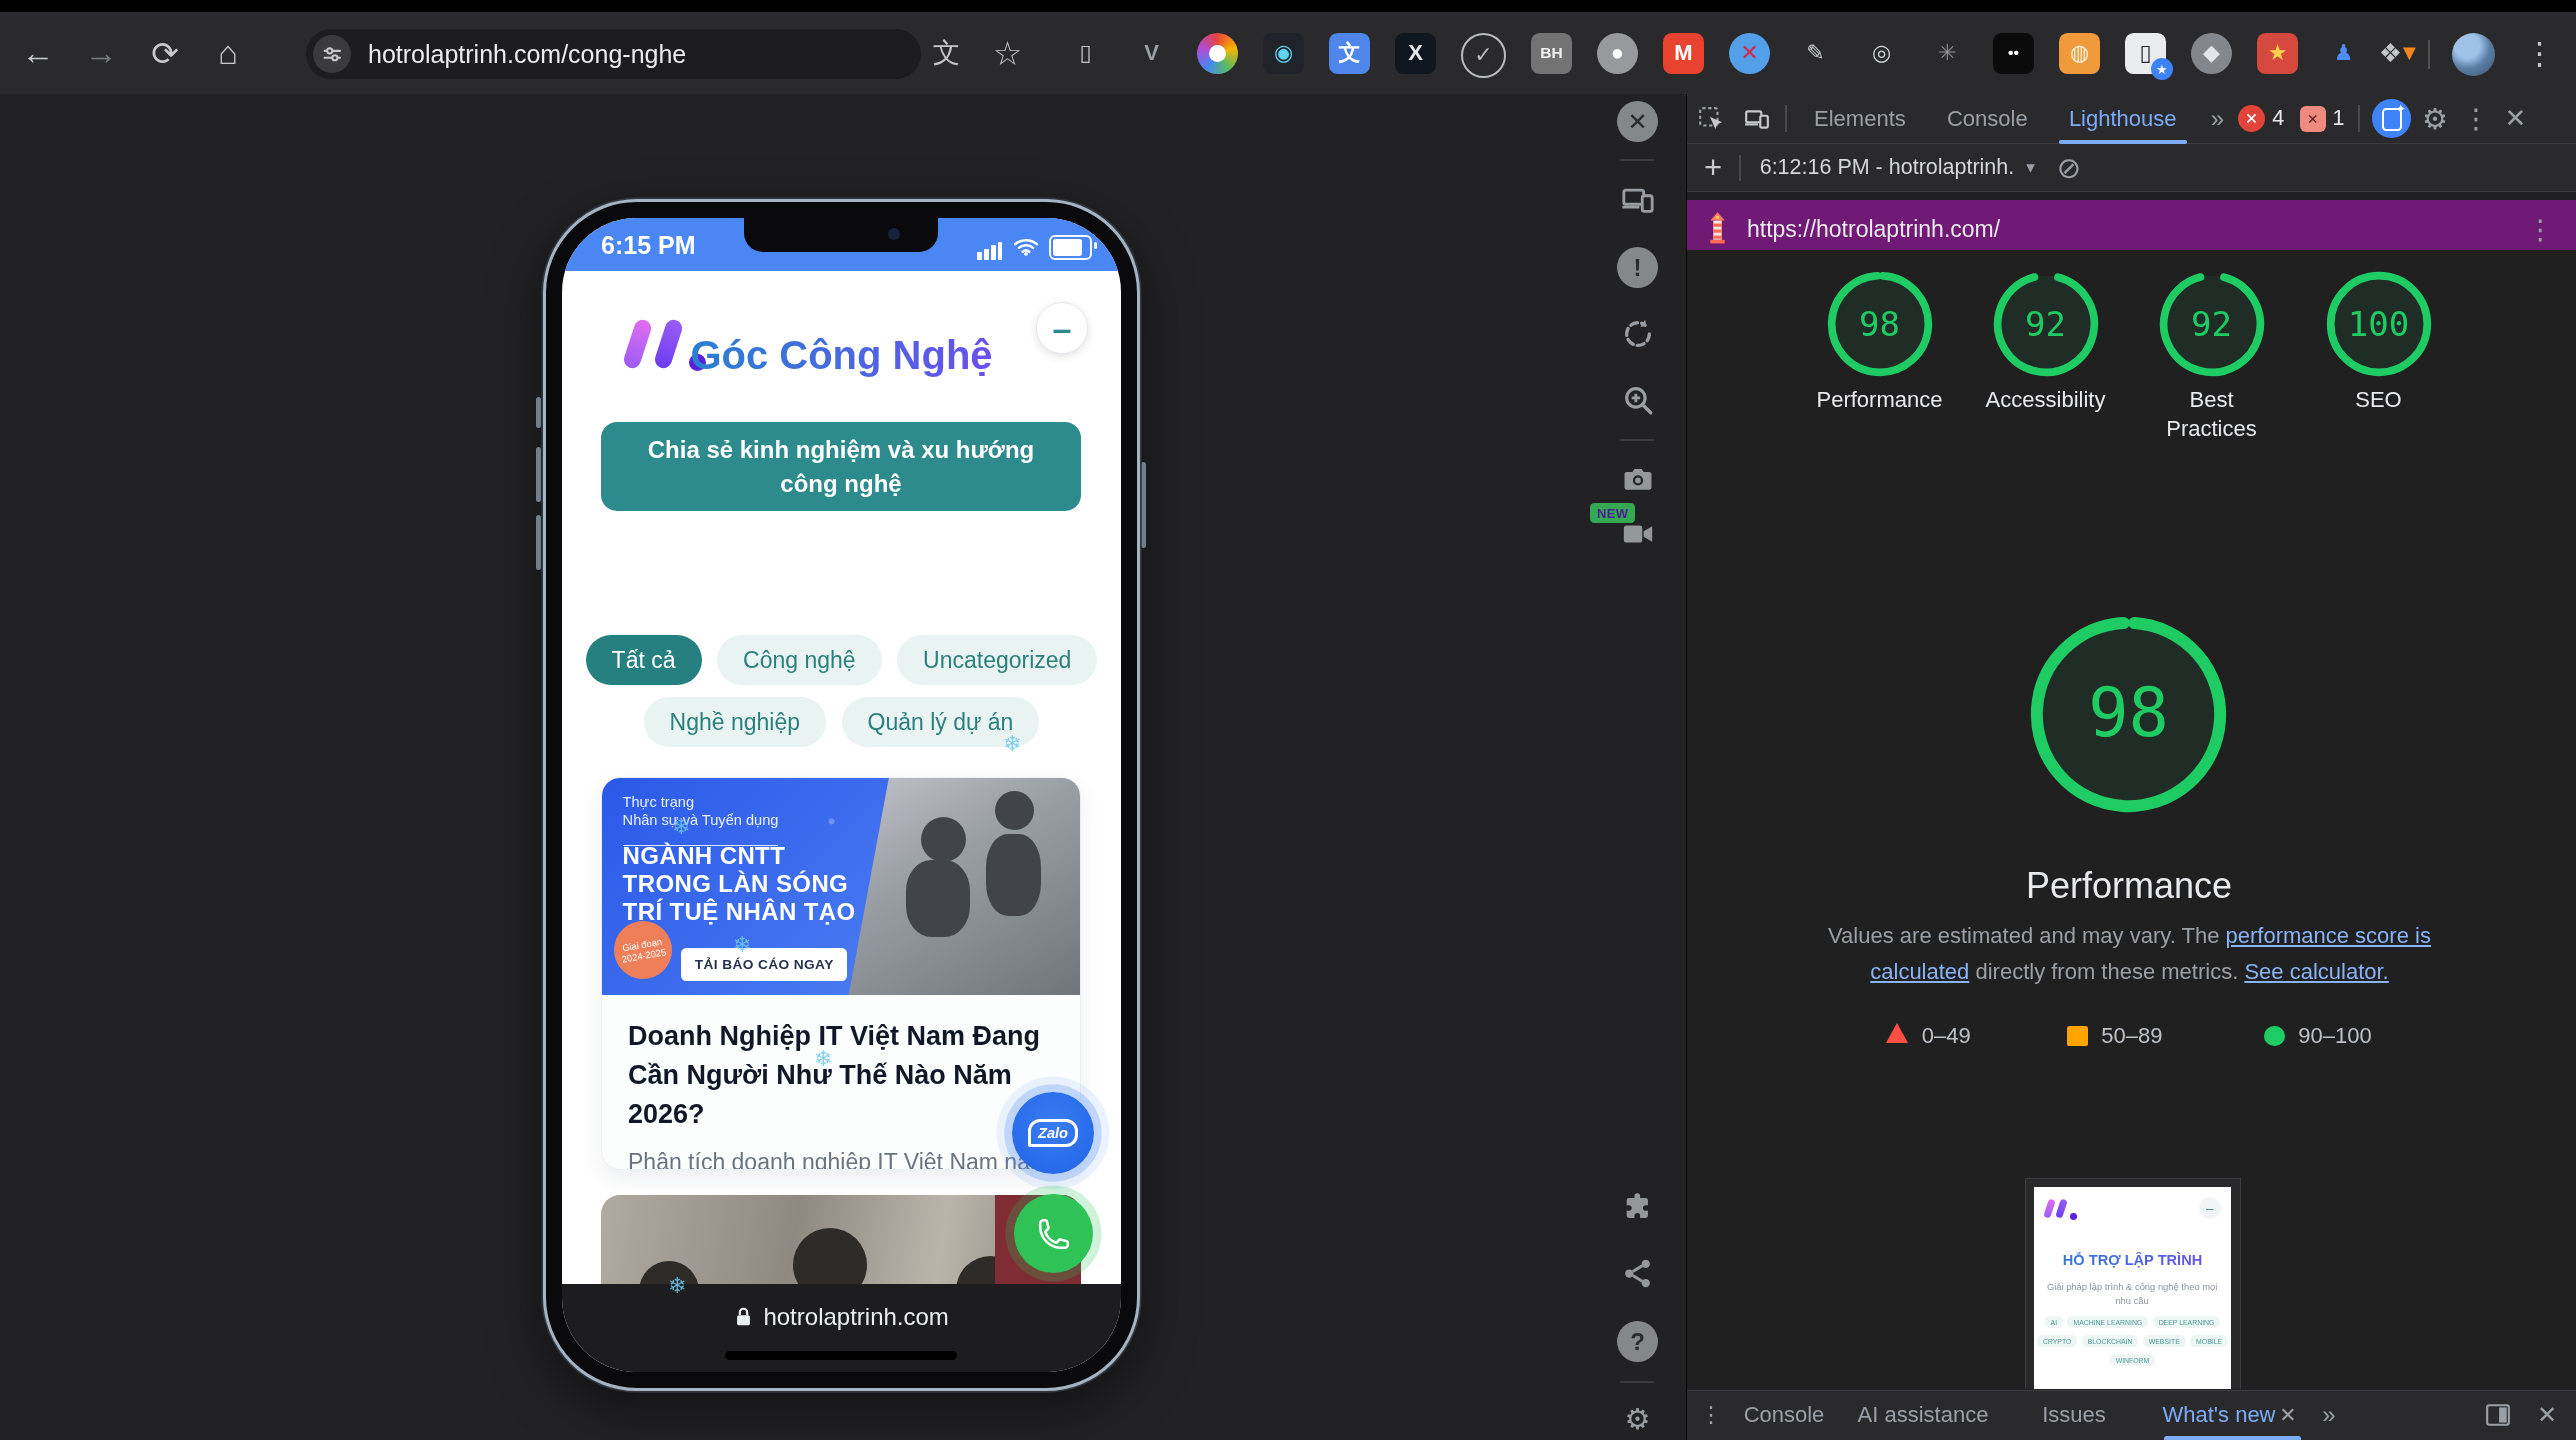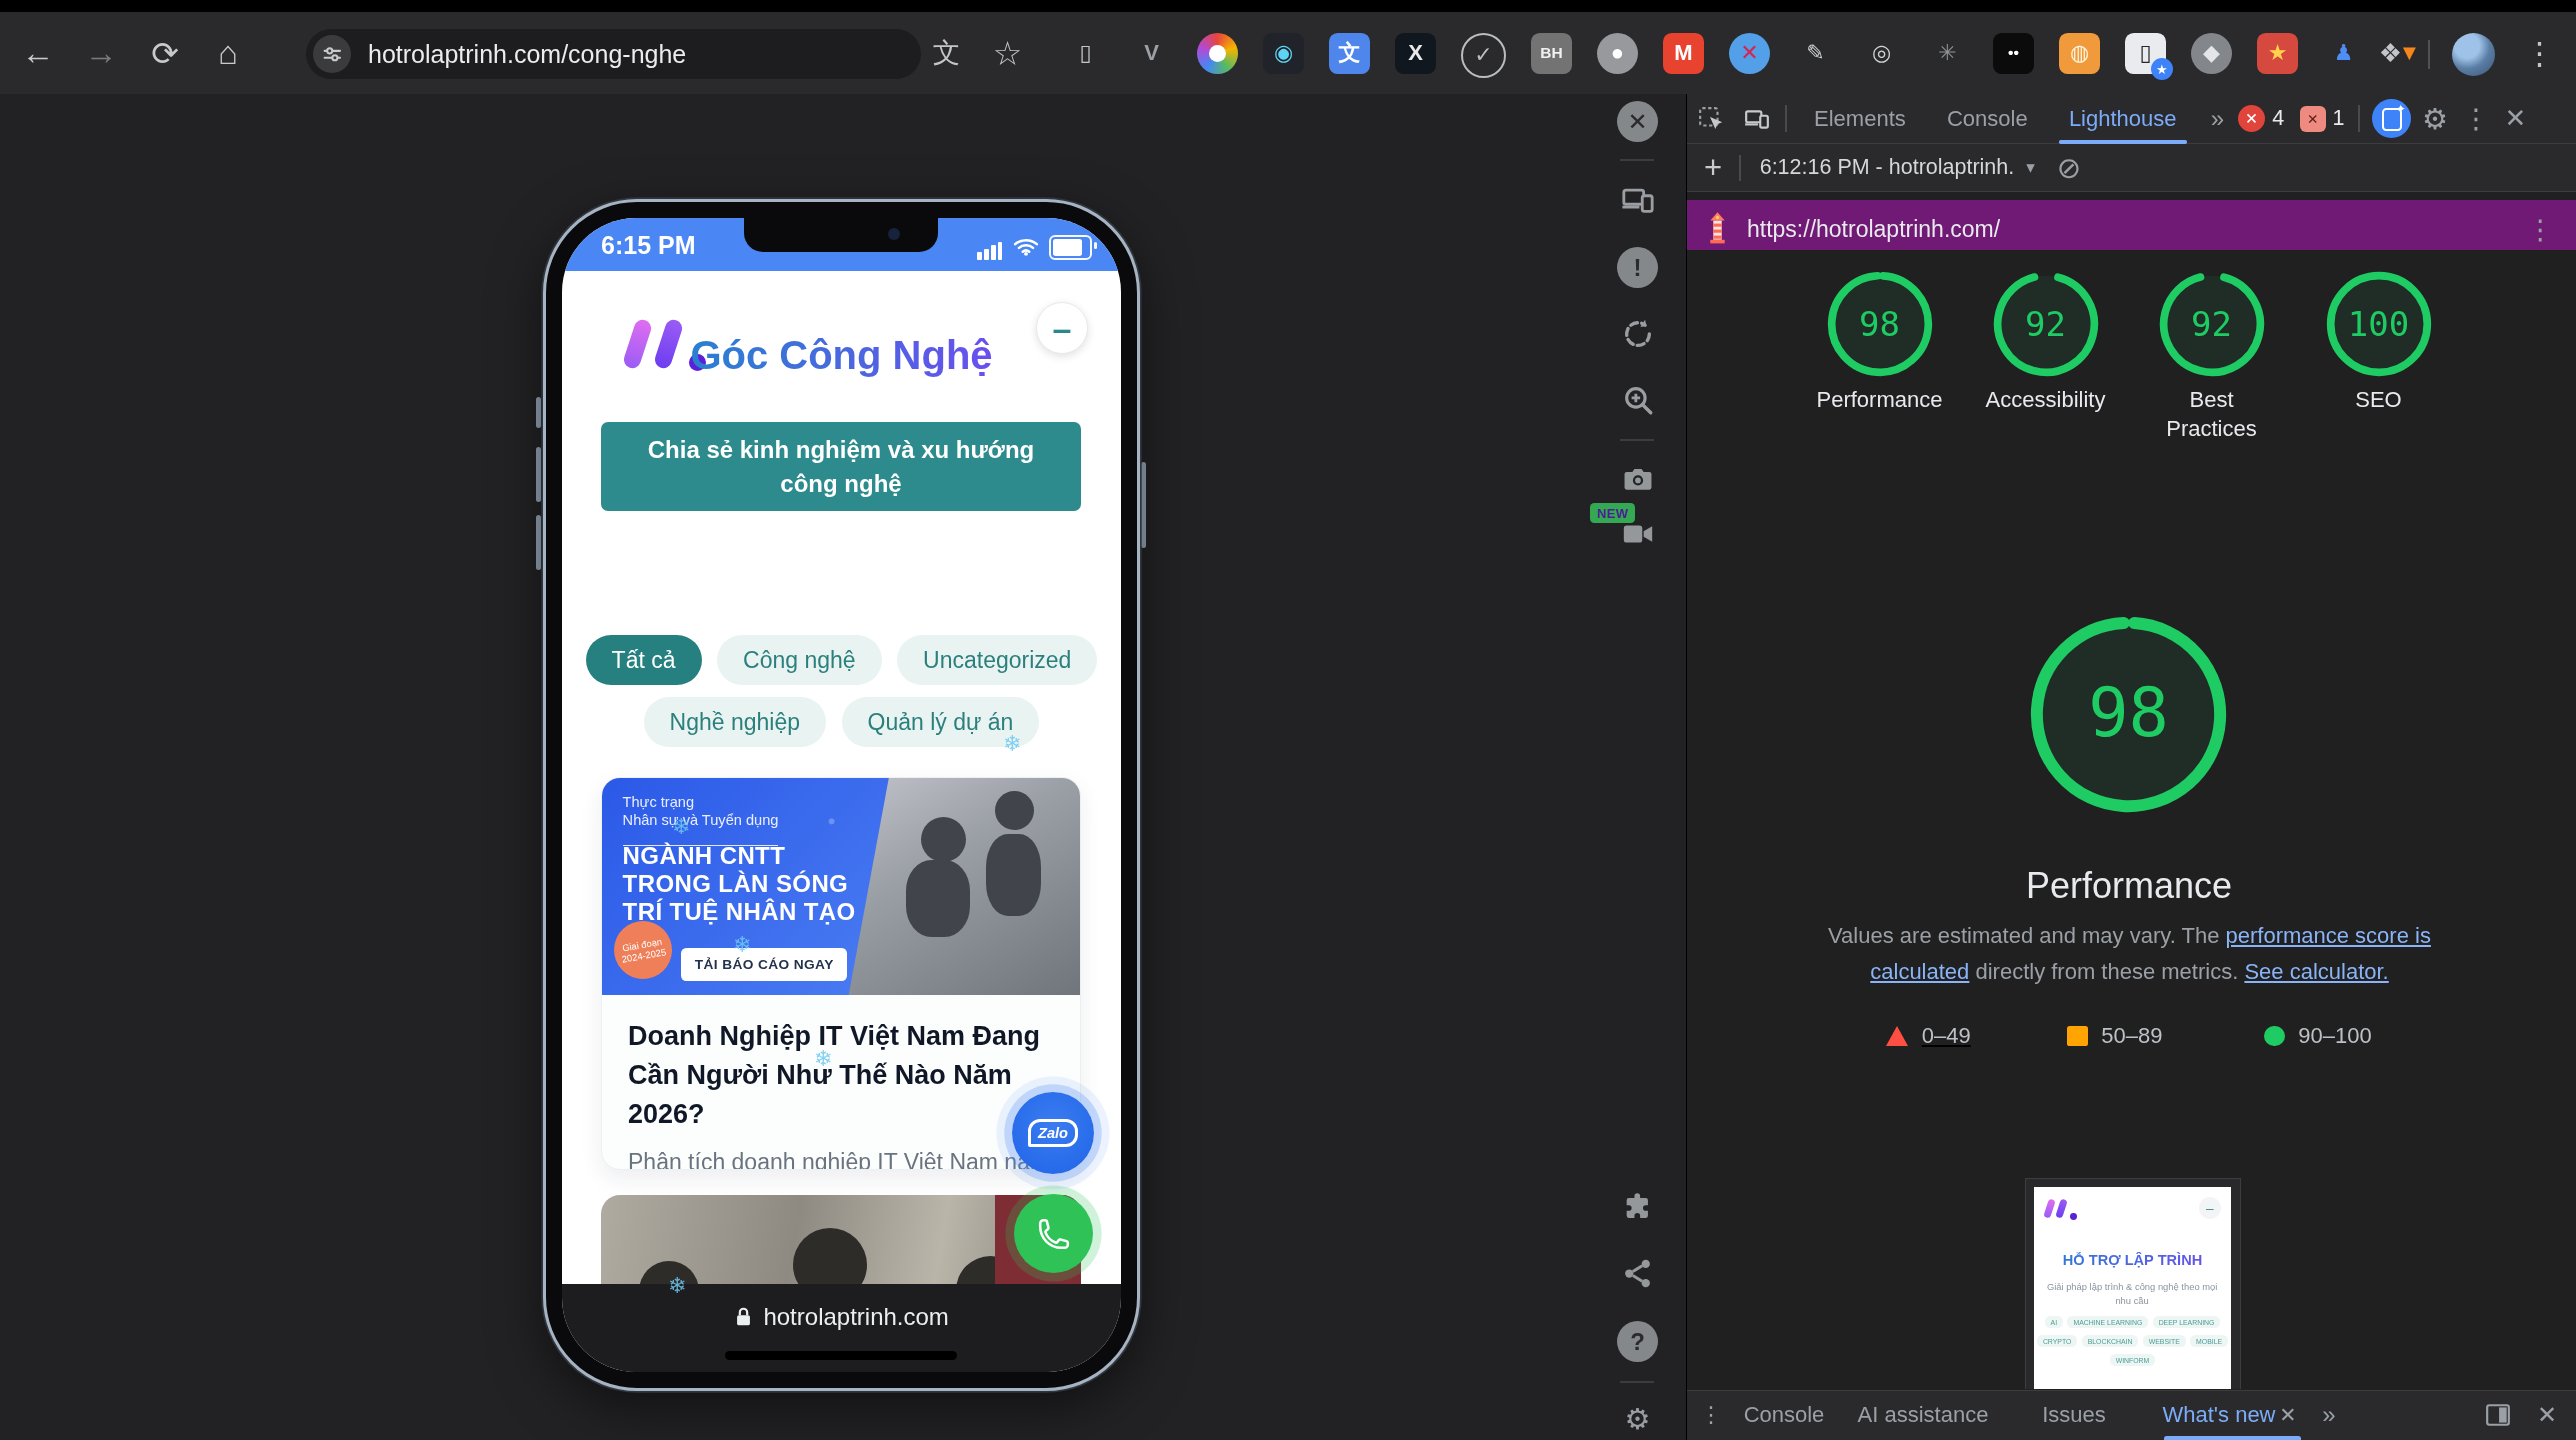--- a/index.html
+++ b/index.html
@@ -51,21 +51,21 @@
   #battery::after{content:"";position:absolute;right:-6.9px;top:5.2px;width:3.4px;height:6.9px;background:rgba(255,255,255,.95);border-radius:1.7px;}
   #notch{left:182px;top:0;width:194px;height:34px;background:#0a0a0c;border-radius:0 0 19px 19px;}
   #notch i{position:absolute;right:38px;top:10.3px;width:12px;height:12px;border-radius:50%;background:#17233c;}
   
   .logobar{width:17px;height:50px;border-radius:8.6px;}
   #minusbtn{right:33px;top:84px;width:50px;height:50px;border-radius:50%;background:#fff;border:0.9px solid #e6eaee;
             box-shadow:0 2.6px 8.6px rgba(0,0,0,.12);color:#2a8a8a;font-size:34px;font-weight:bold;}
   #sitetitle{left:0;top:115px;width:100%;text-align:center;font-size:40px;font-weight:bold;
              background:linear-gradient(90deg,#2b7fd1 25%,#6d4df0 80%);-webkit-background-clip:text;
              background-clip:text;color:transparent;}
-  #banner{left:39px;top:204px;width:480px;height:89px;border-radius:7px;background:#2d8b8d;
+  #banner{left:39px;top:204px;width:480px;height:89px;border-radius:16px;background:#2d8b8d;
           color:#fff;font-size:24px;font-weight:600;text-align:center;line-height:34px;
           display:flex;align-items:center;justify-content:center;padding:0 34px;box-sizing:border-box;}
   #searchbox{left:39px;top:325px;width:480px;height:69px;border:1.7px solid #d8e1e6;border-radius:13.7px;
              background:#fff;box-sizing:border-box;display:flex;align-items:center;padding:0 20.6px;gap:15.5px;}
   #searchph{color:#9fb0b8;font-size:26px;}
   .chiprow{left:0;width:100%;display:flex;justify-content:center;gap:15.5px;}
   .chip{height:50px;padding:0 26px;border-radius:25px;background:#e9f3f2;color:#2b807d;font-size:23px;
         display:flex;align-items:center;}
   .chip.active{background:#26807f;color:#fff;}
   #card1{left:39px;top:559px;width:480px;height:393px;border-radius:19px;background:#fcfdfd;
@@ -409,21 +409,21 @@
         </div>
       <div id="maingauge" style="position: absolute; left: 343px; top: 366px; width: 197px; height: 197px;"><svg width="197" height="197" viewBox="0 0 230 230">
             <circle cx="115" cy="115" r="107" fill="rgba(31,204,99,0.08)"></circle>
             <circle cx="115" cy="115" r="107" fill="none" stroke="#1fcc63" stroke-width="14" stroke-linecap="round" stroke-dasharray="658.8548113108513 13.446016557364326" transform="rotate(-86.39999999999999 115 115)"></circle>
           </svg><div class="gnum" style="top: 58px; font-size: 67px; color: rgb(31, 204, 99);">98</div></div>
       <div class="abs" id="perf-title">Performance</div>
       <div class="abs" id="disclaimer">
         <span>Values are estimated and may vary. The </span><a>performance score is calculated</a><span> directly from these metrics. </span><a>See calculator.</a>
       </div>
       <div id="legendrow" style="position: absolute; left: 0px; top: 773px; width: 884px;">
-          <div style="position: absolute; left: 199px; top: 0px; display: flex; align-items: center; text-decoration: underline;">
+          <div style="position: absolute; left: 199px; top: 0px; display: flex; align-items: flex-start;">
             <span class="leg-tri"></span>
             <span class="leg-lb">0–49</span>
           </div>
           <div style="position: absolute; left: 380px; top: 0px; display: flex; align-items: center;">
             <span class="leg-sq"></span>
             <span class="leg-lb">50–89</span>
           </div>
           <div style="position: absolute; left: 577px; top: 0px; display: flex; align-items: center;">
             <span class="leg-ci"></span>
             <span class="leg-lb">90–100</span>

